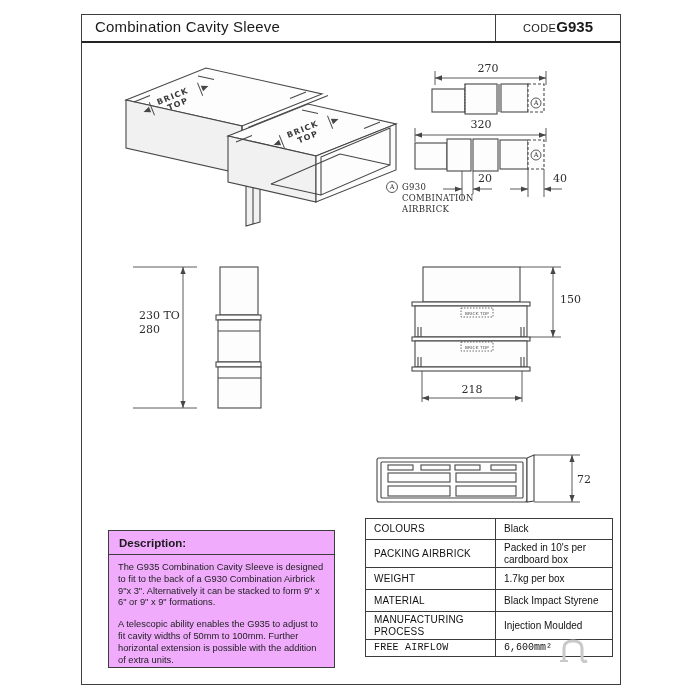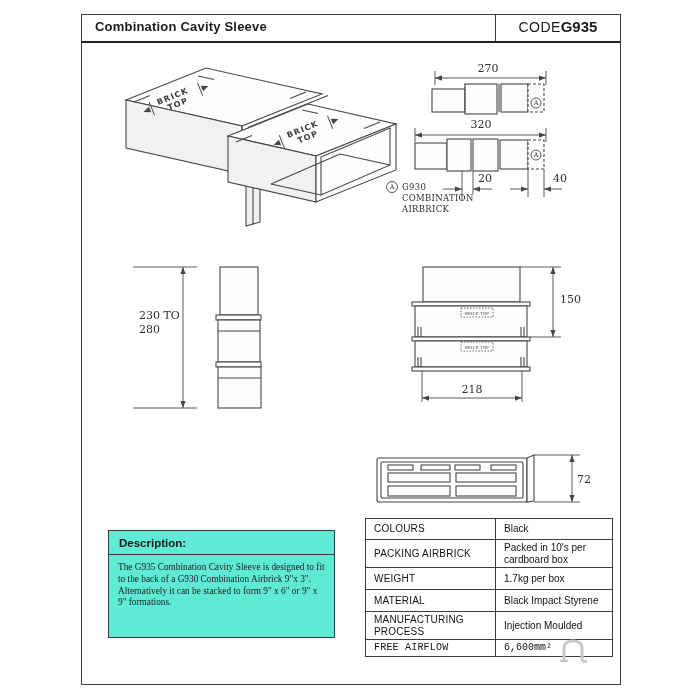--- a/index.html
+++ b/index.html
@@ -2,40 +2,40 @@
 <html><head>
 <meta charset="utf-8">
 <style>
   html,body{margin:0;padding:0;background:#fff;}
   .canvas{position:relative;width:700px;height:700px;background:#fff;overflow:hidden;
           font-family:"Liberation Sans","DejaVu Sans",sans-serif;color:#1a1a1a;}
   .frame{position:absolute;left:81px;top:14px;width:538px;height:669px;
          border:1.5px solid #3e3e3e;background:#fff;}
   .hdr{position:absolute;left:81px;top:14px;width:538px;height:26px;
        border:1.5px solid #3e3e3e;border-bottom:2.5px solid #242424;display:flex;background:#fff;}
-  .hdr-title{flex:1;font-weight:bold;font-size:13px;line-height:24px;padding-left:13px;letter-spacing:.2px;}
+  .hdr-title{flex:1;font-weight:normal;font-size:15px;line-height:24px;padding-left:13px;letter-spacing:.2px;}
   .hdr-code{width:124px;border-left:1.5px solid #3e3e3e;text-align:center;line-height:24px;white-space:nowrap;}
-  .code-lbl{font-size:14px;letter-spacing:.4px;text-align:right;}
+  .code-lbl{font-size:11px;letter-spacing:.4px;text-align:right;}
   .code-val{font-size:15px;font-weight:bold;}
   svg{position:absolute;overflow:visible;}
   .ln{stroke:#474747;stroke-width:1.1;fill:none;}
   .fw{fill:#fdfdfd;stroke:#474747;stroke-width:1.1;}
   .fs{fill:#f1f1f1;stroke:#474747;stroke-width:1.1;}
   .dim{stroke:#474747;stroke-width:.9;fill:none;}
   .dash{stroke-dasharray:3,2;}
   .dot{stroke-dasharray:1.5,1.5;stroke-width:.8;}
   .dimtxt{font-family:"DejaVu Serif","Liberation Serif",serif;font-size:11px;fill:#2d2d2d;}
   .note{font-family:"DejaVu Serif","Liberation Serif",serif;font-size:8.5px;fill:#2d2d2d;letter-spacing:.3px;}
   .mk{font-family:"DejaVu Serif","Liberation Serif",serif;font-size:6.5px;fill:#2d2d2d;}
   .bricktxt{font-family:"DejaVu Sans","Liberation Sans",sans-serif;font-size:8px;fill:#3a3a3a;letter-spacing:1.2px;font-weight:bold;}
   .tinytxt{font-family:"DejaVu Sans",sans-serif;font-size:4.2px;fill:#4a4a4a;letter-spacing:.2px;}
-  .desc{position:absolute;left:108px;top:530px;width:227px;height:108px;border:1.5px solid #3c3c3c;background:#5eead4;box-sizing:border-box;}
+  .desc{position:absolute;left:108px;top:530px;width:227px;height:138px;border:1.5px solid #3c3c3c;background:#f0abfc;box-sizing:border-box;}
   .desc-h{font-weight:bold;font-size:11.5px;padding:6px 10px 5px 10px;border-bottom:1.5px solid #3c3c3c;}
   .desc-b{padding:7px 9px 0 9px;font-size:9.3px;line-height:1.27;color:#222;}
-  .desc-b p{margin:0 0 10px 0;font-family:Liberation Serif, serif;}
+  .desc-b p{margin:0 0 10px 0;}
   table.spec{position:absolute;left:365px;top:518px;width:248px;border-collapse:collapse;background:#fff;
              font-size:10px;color:#111;table-layout:fixed;}
   table.spec,.spec td{border:1.4px solid #3c3c3c;}
   .spec td{padding:2px 6px 2px 8px;vertical-align:middle;line-height:1.15;}
   .spec td.c1{width:115px;letter-spacing:.2px;}
   .spec tr:nth-child(1) td{height:16px;}
   .spec tr:nth-child(2) td{height:22px;}
   .spec tr:nth-child(3) td{height:17px;}
   .spec tr:nth-child(4) td{height:17px;}
   .spec tr:nth-child(5) td{height:22px;}
@@ -249,20 +249,21 @@
     <line class="dim" x1="176" y1="15" x2="222" y2="15"></line>
     <line class="dim" x1="176" y1="62" x2="222" y2="62"></line>
     <line class="dim" x1="214" y1="15" x2="214" y2="62" marker-start="url(#ar5)" marker-end="url(#ar5)"></line>
     <text class="dimtxt" x="219" y="43">72</text>
   </svg>
 
   <div class="desc">
     <div class="desc-h">Description:</div>
     <div class="desc-b">
       <p>The G935 Combination Cavity Sleeve is designed to fit to the back of a G930 Combination Airbrick 9"x 3". Alternatively it can be stacked to form 9" x 6" or 9" x 9" formations.</p>
+      <p>A telescopic ability enables the G935 to adjust to fit cavity widths of 50mm to 100mm. Further horizontal extension is possible with the addition of extra units.</p>
     </div>
   </div>
 
   <table class="spec">
     <tbody>
       <tr>
         <td class="c1">COLOURS</td>
         <td>Black</td>
       </tr>
       <tr>

